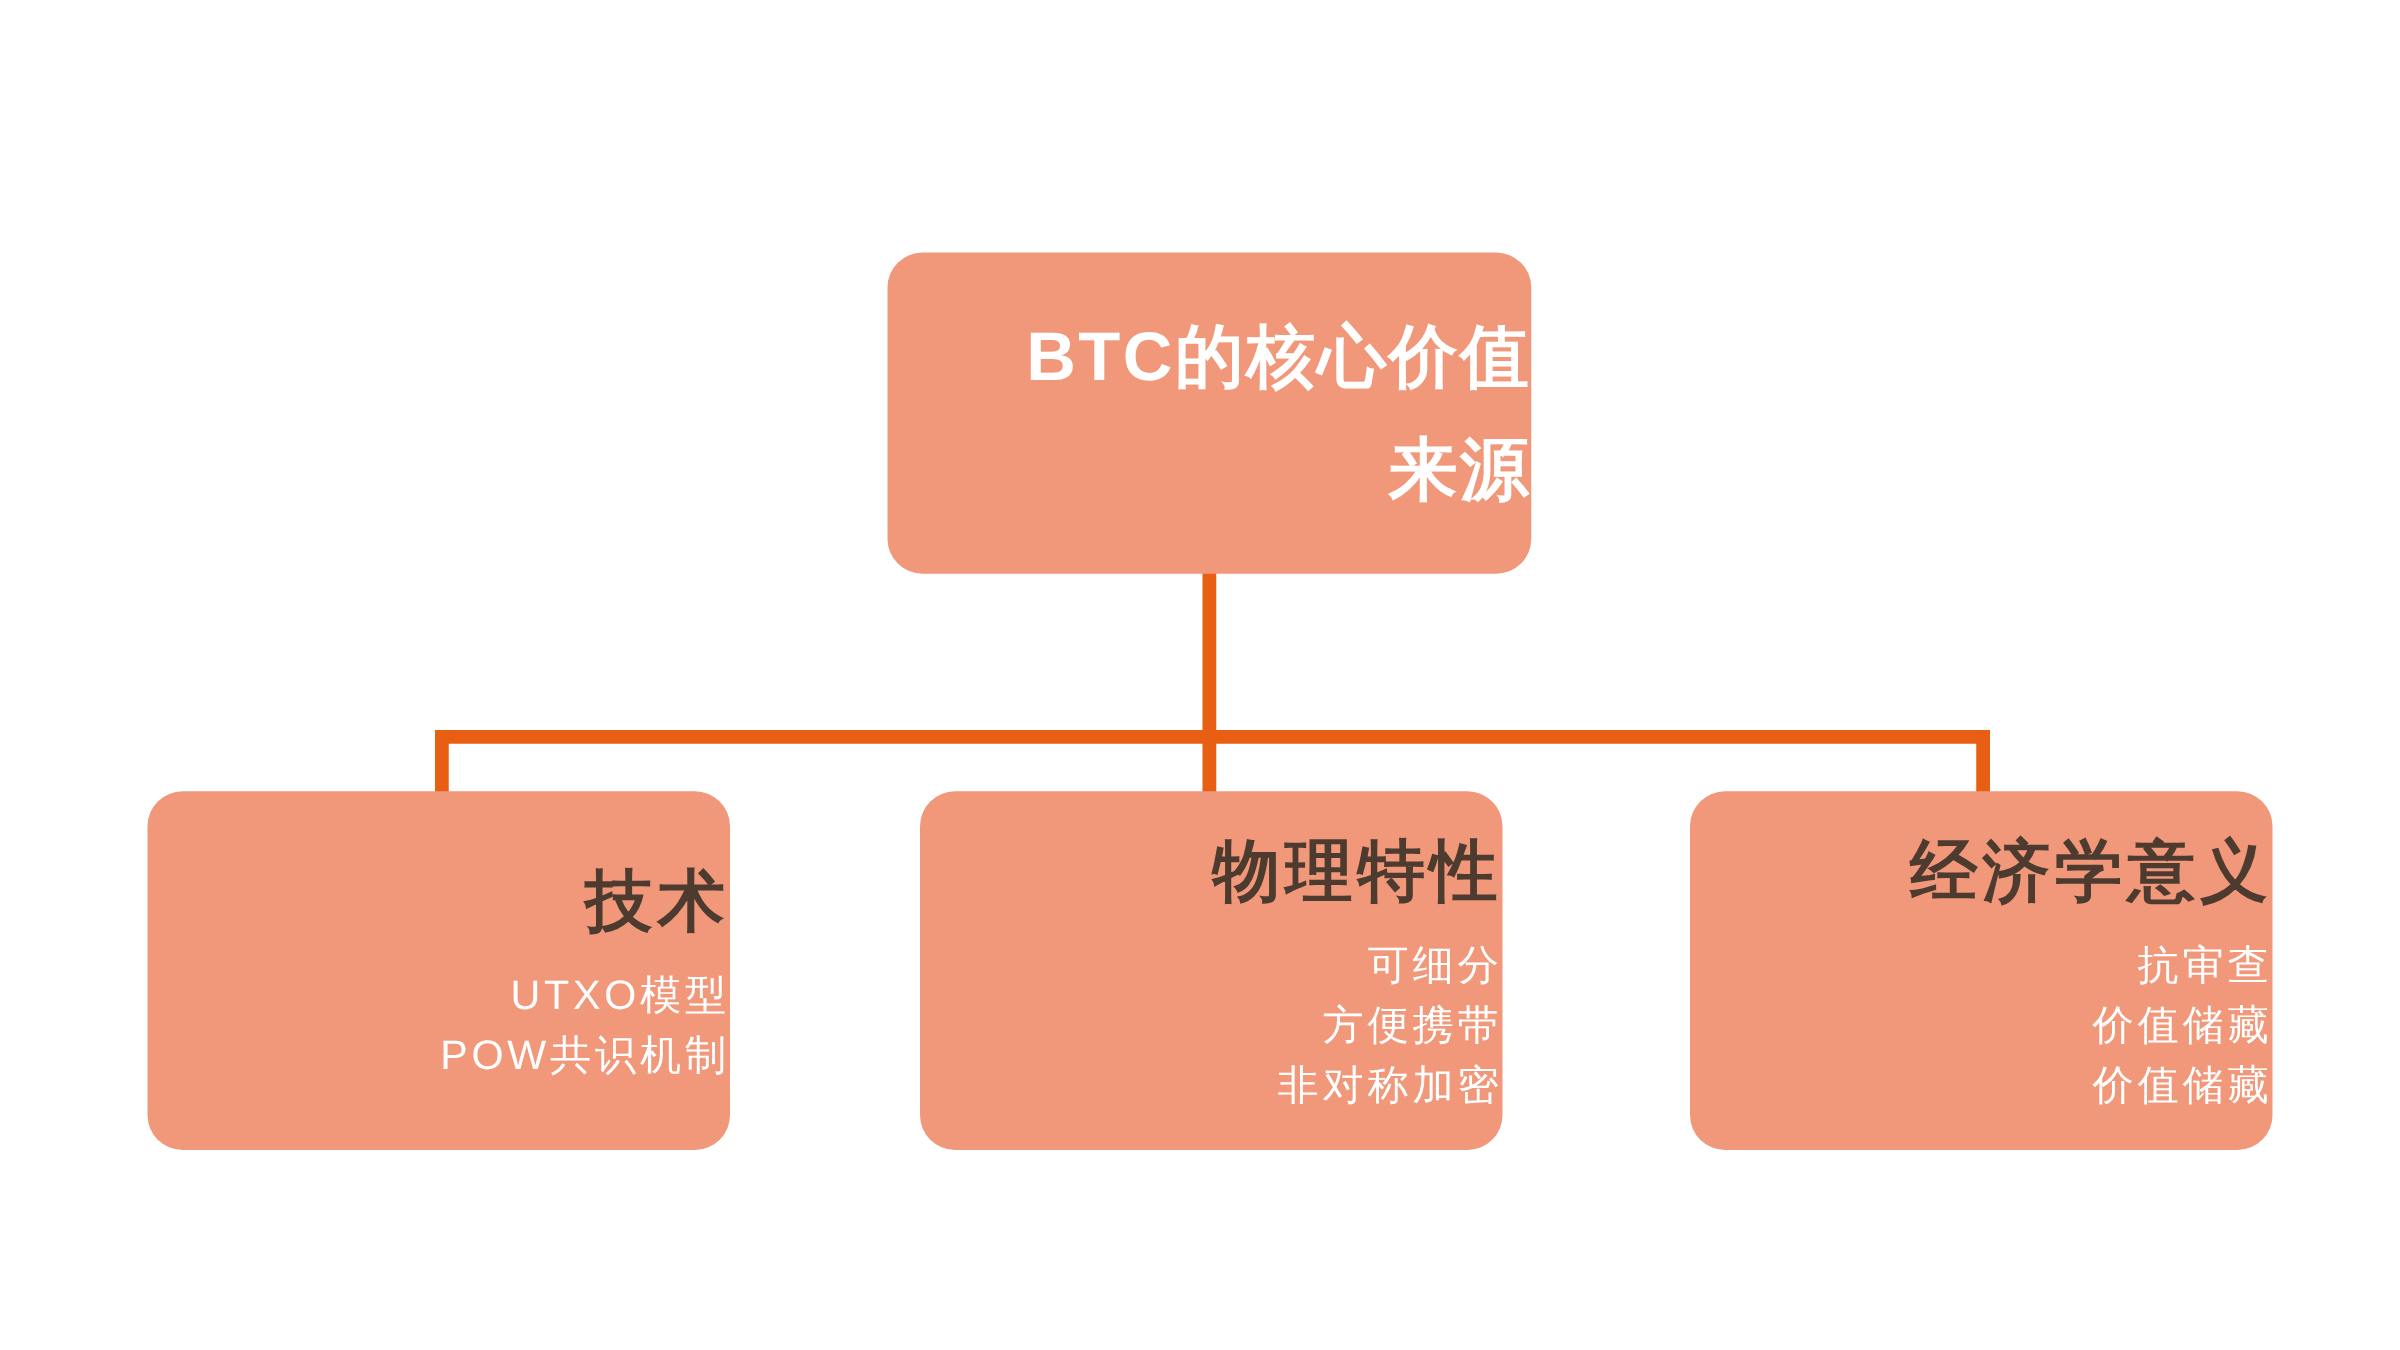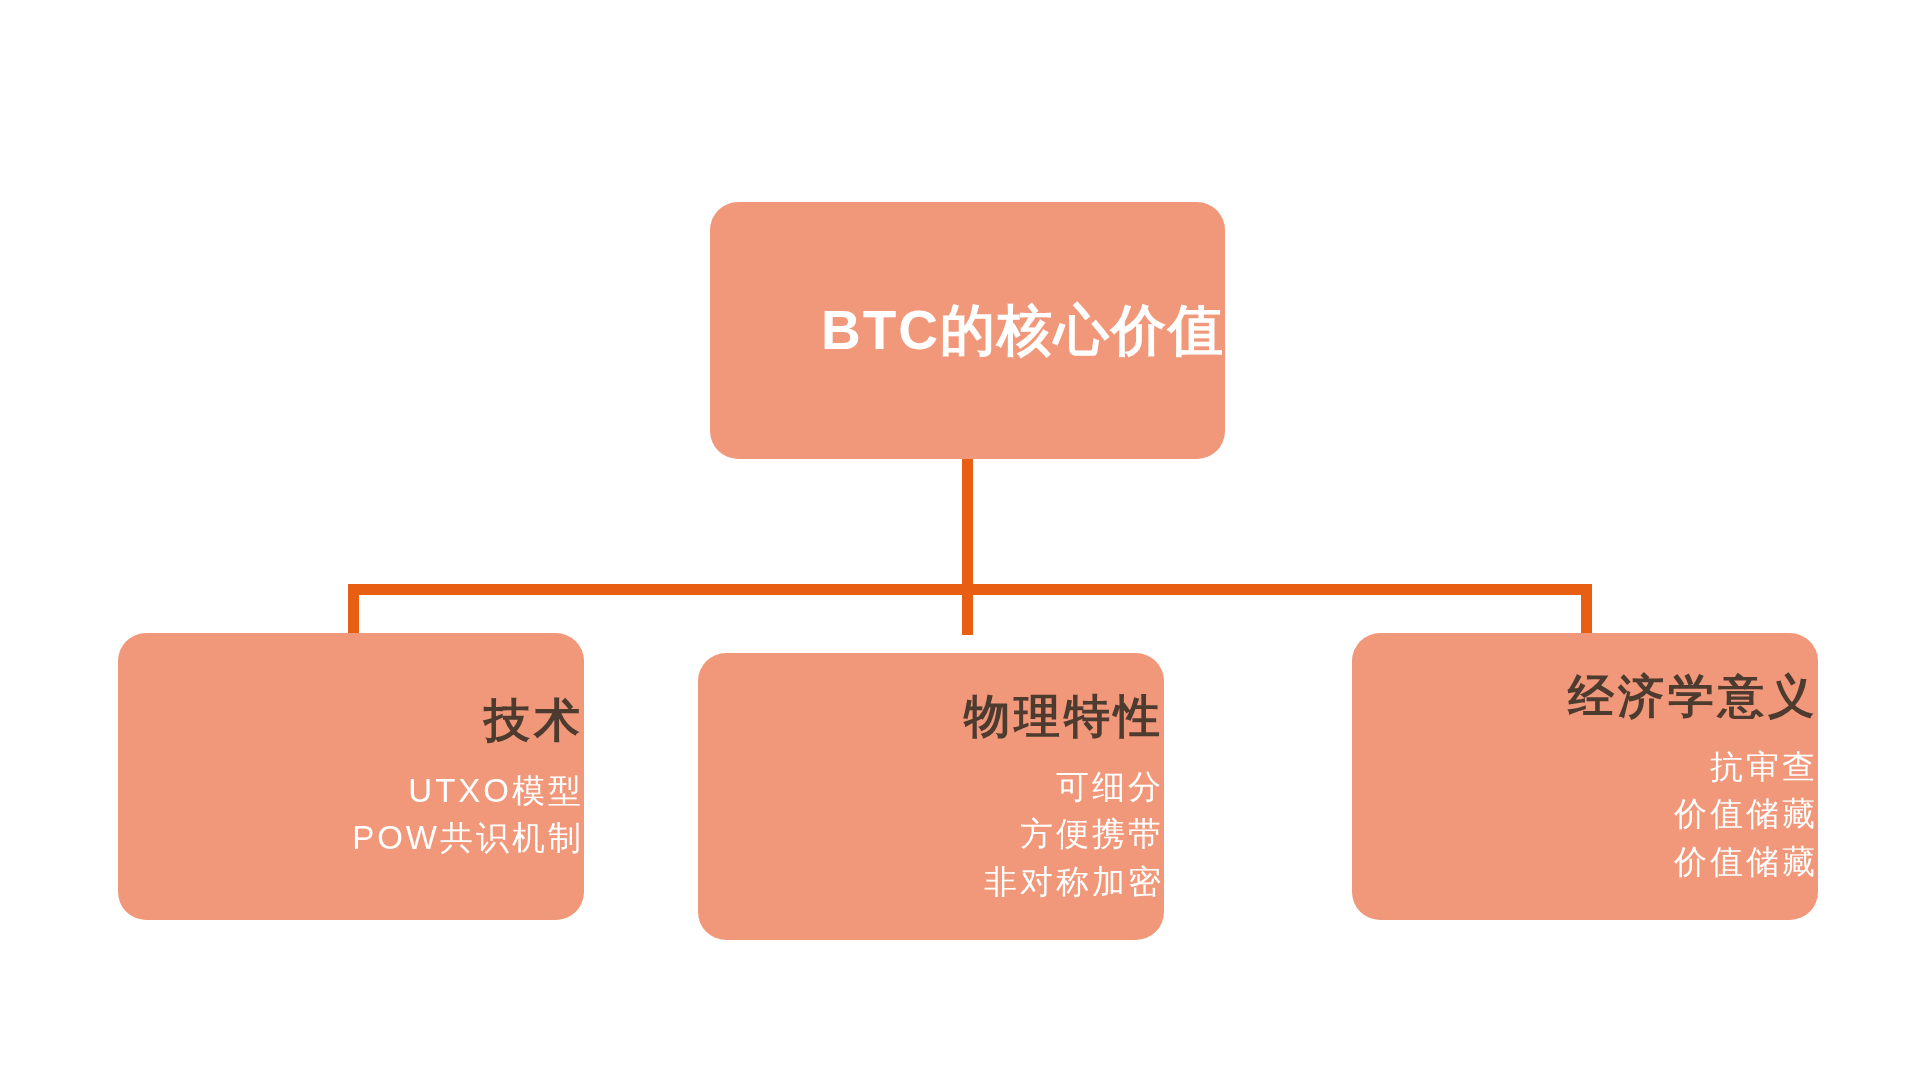--- a/index.html
+++ b/index.html
@@ -30,27 +30,27 @@
     left:710px;top:202px;width:515px;height:257px;
   }
   .root-line{
     color:var(--subtext);
     font-size:55px;font-weight:bold;
     letter-spacing:2px;line-height:1.62;
     white-space:nowrap;
   }
   .node-branch{top:633px;width:466px;height:287px;}
   .node-branch-1{left:118px;}
-  .node-branch-2{left:698px;margin-top:20px;}
+  .node-branch-2{left:736px;}
   .node-branch-3{left:1352px;}
   .branch-title{
     color:var(--title-text);
-    font-size:46px;font-weight:bold;
+    font-size:54px;font-weight:bold;
     letter-spacing:4px;line-height:1.3;
-    margin-bottom:16px;white-space:nowrap;font-family:Liberation Serif, serif;
+    margin-bottom:16px;white-space:nowrap;
   }
   .branch-item{
     color:var(--subtext);
     font-size:33px;font-weight:400;
     letter-spacing:3px;line-height:1.45;
     white-space:nowrap;
   }
   .edge{position:absolute;background:var(--connector);}
   .edge-trunk{left:962px;top:458px;width:11px;height:177px;}
   .edge-crossbar{left:348px;top:584px;width:1244px;height:11px;}
@@ -62,20 +62,21 @@
 
 <div class="stage">
 
   <div class="edge edge-trunk"></div>
   <div class="edge edge-crossbar"></div>
   <div class="edge edge-drop-left"></div>
   <div class="edge edge-drop-right"></div>
 
   <div class="node node-root">
     <div class="root-line">BTC的核心价值</div>
+    <div class="root-line">来源</div>
   </div>
 
   <div class="node node-branch node-branch-1">
     <div class="branch-title">技术</div>
     <div class="branch-item">UTXO模型</div>
     <div class="branch-item">POW共识机制</div>
   </div>
 
   <div class="node node-branch node-branch-2">
     <div class="branch-title">物理特性</div>

